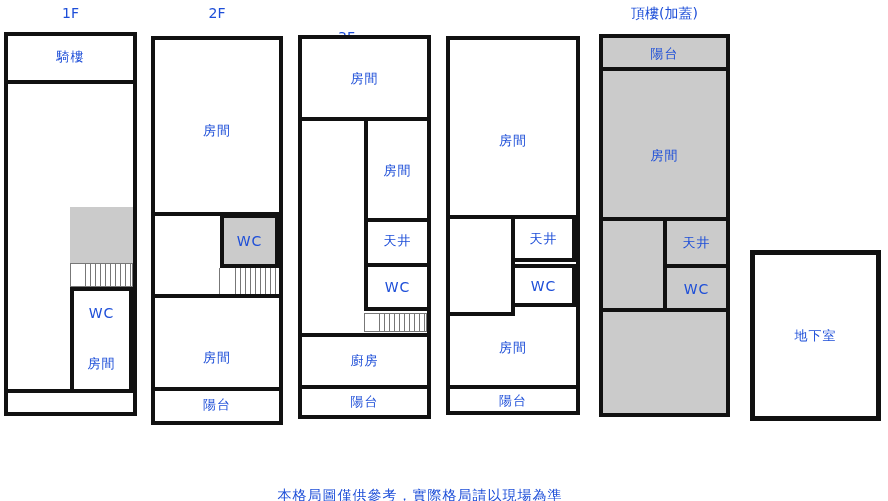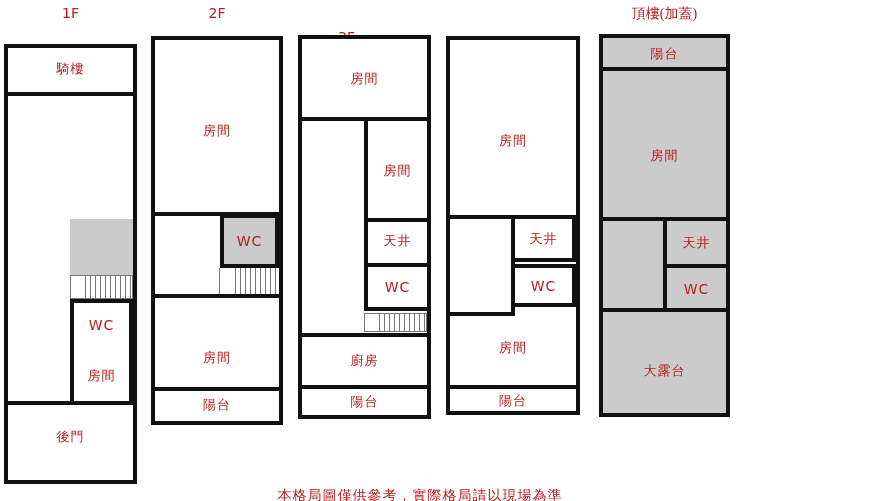--- a/index.html
+++ b/index.html
@@ -1,18 +1,18 @@
 <!DOCTYPE html>
 <html><head>
 <meta charset="utf-8">
 <style>
   html,body { margin:0; padding:0; background:#ffffff; }
   .canvas {
     position:relative; width:888px; height:501px; background:#ffffff;
-    font-family:"DejaVu Sans","Liberation Sans",sans-serif; color:#b91c1c;
+    font-family:"DejaVu Sans","Liberation Sans",sans-serif; color:#1d4ed8;
     overflow:hidden;
   }
   .canvas * { box-sizing:border-box; }
   .floor-title { position:absolute; top:5px; font-size:14px; text-align:center; }
   .plan { position:absolute; background:#fff; border:4px solid #111; }
   .plan.shaded { background:#cbcbcb; }
   .lbl { position:absolute; text-align:center; font-size:13px; letter-spacing:1px; white-space:nowrap; }
   .hl { position:absolute; height:4px; background:#111; }
   .vl { position:absolute; width:4px; background:#111; }
   .box { position:absolute; border:4px solid #111; }
@@ -27,36 +27,35 @@
   .flexlbl { font-size:13px; letter-spacing:1px; }
 </style>
 </head>
 <body>
 
 <div class="canvas">
 
   <div class="floor-title" style="left:4px;width:133px;">1F</div>
   <div class="floor-title" style="left:151px;width:132px;">2F</div>
   <div class="floor-title" style="left:280px;width:133px;margin-top:24px;">3F</div>
-  <div class="floor-title" style="left:599px;width:131px;font-family:Liberation Serif, serif;">頂樓(加蓋)</div>
+  <div class="floor-title" style="left:599px;width:131px;">頂樓(加蓋)</div>
 
-  <div class="plan" style="left:4px;top:44px;width:133px;height:440px;padding-left:44px;">
+  <div class="plan" style="left:4px;top:32px;width:133px;height:384px;padding-left:44px;">
     <div class="lbl" style="left:0;top:12px;width:125px;">騎樓</div>
     <div class="hl" style="left:0;top:44px;width:125px;"></div>
     <div class="grayblock" style="left:62px;top:171px;width:63px;height:56px;"></div>
     <div class="stairs" style="left:62px;top:227px;width:63px;height:24px;">
       <div class="treads" style="width:47px;"></div>
     </div>
     <div class="box" style="left:62px;top:251px;width:63px;height:106px;background:#fff;">
       <div class="lbl" style="left:0;top:14px;width:55px;font-size:14px;">WC</div>
       <div class="lbl" style="left:0;top:64px;width:55px;">房間</div>
     </div>
     <div class="hl" style="left:0;top:353px;width:125px;"></div>
   </div>
-  <div class="lbl" style="left:4px;top:428px;width:133px;">後門</div>
 
   <div class="plan" style="left:151px;top:36px;width:132px;height:389px;">
     <div class="lbl" style="left:0;top:82px;width:124px;">房間</div>
     <div class="hl" style="left:0;top:172px;width:124px;"></div>
     <div class="box shaded flexc" style="left:65px;top:174px;width:59px;height:54px;">
       <span class="flexlbl" style="font-size:14px;">WC</span>
     </div>
     <div class="stairs leftline" style="left:64px;top:228px;width:60px;height:26px;">
       <div class="treads" style="width:44px;"></div>
     </div>
@@ -104,19 +103,21 @@
   <div class="plan shaded" style="left:599px;top:34px;width:131px;height:383px;">
     <div class="lbl" style="left:0;top:7px;width:123px;">陽台</div>
     <div class="hl" style="left:0;top:29px;width:123px;"></div>
     <div class="lbl" style="left:0;top:109px;width:123px;">房間</div>
     <div class="hl" style="left:0;top:179px;width:123px;"></div>
     <div class="vl" style="left:60px;top:179px;height:95px;"></div>
     <div class="lbl" style="left:64px;top:196px;width:59px;">天井</div>
     <div class="hl" style="left:60px;top:226px;width:63px;"></div>
     <div class="lbl" style="left:64px;top:243px;width:59px;font-size:14px;">WC</div>
     <div class="hl" style="left:0;top:270px;width:123px;"></div>
-    <div class="lbl" style="left:0;top:324px;width:123px;">大露台</div>
   </div>
 
+  <div class="plan box flexc" style="left:750px;top:250px;width:131px;height:171px;border-width:5px;">
+    <span class="flexlbl">地下室</span>
+  </div>
 
   <div class="caption">本格局圖僅供參考，實際格局請以現場為準</div>
 
 </div>
 
 </body></html>

